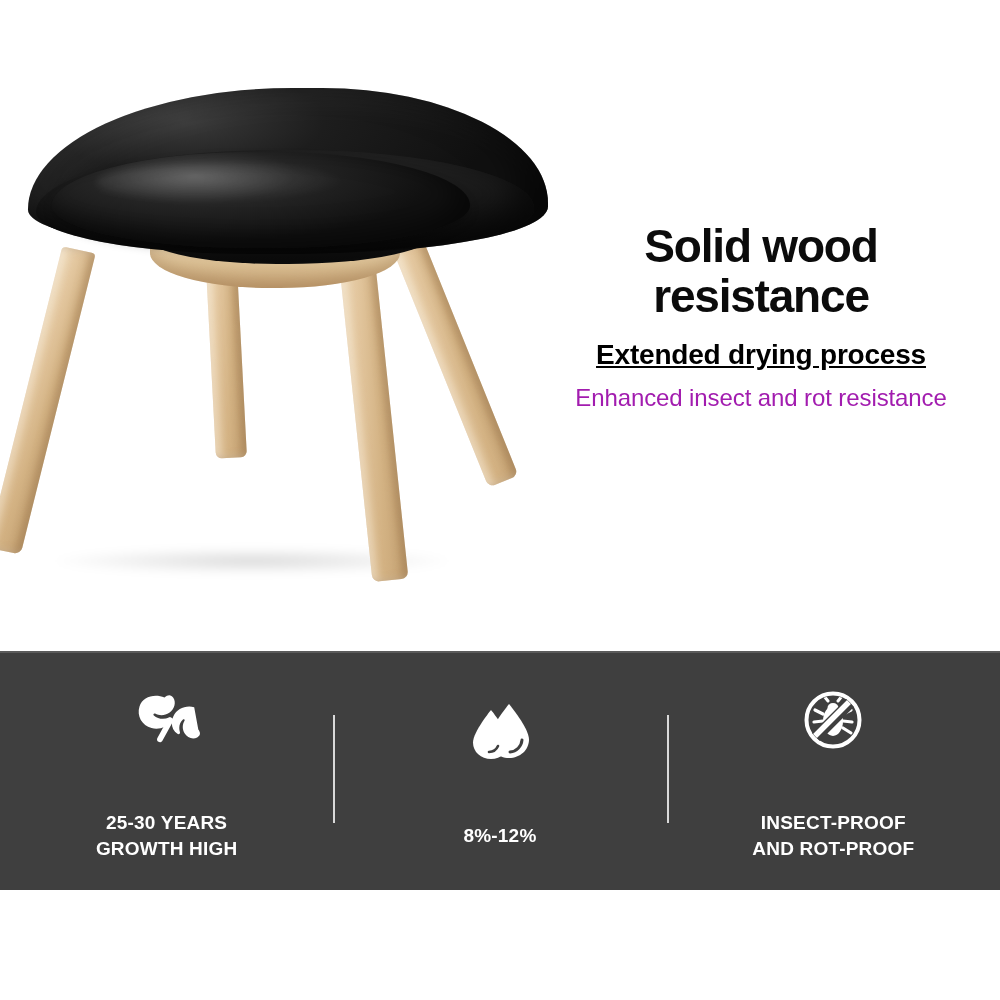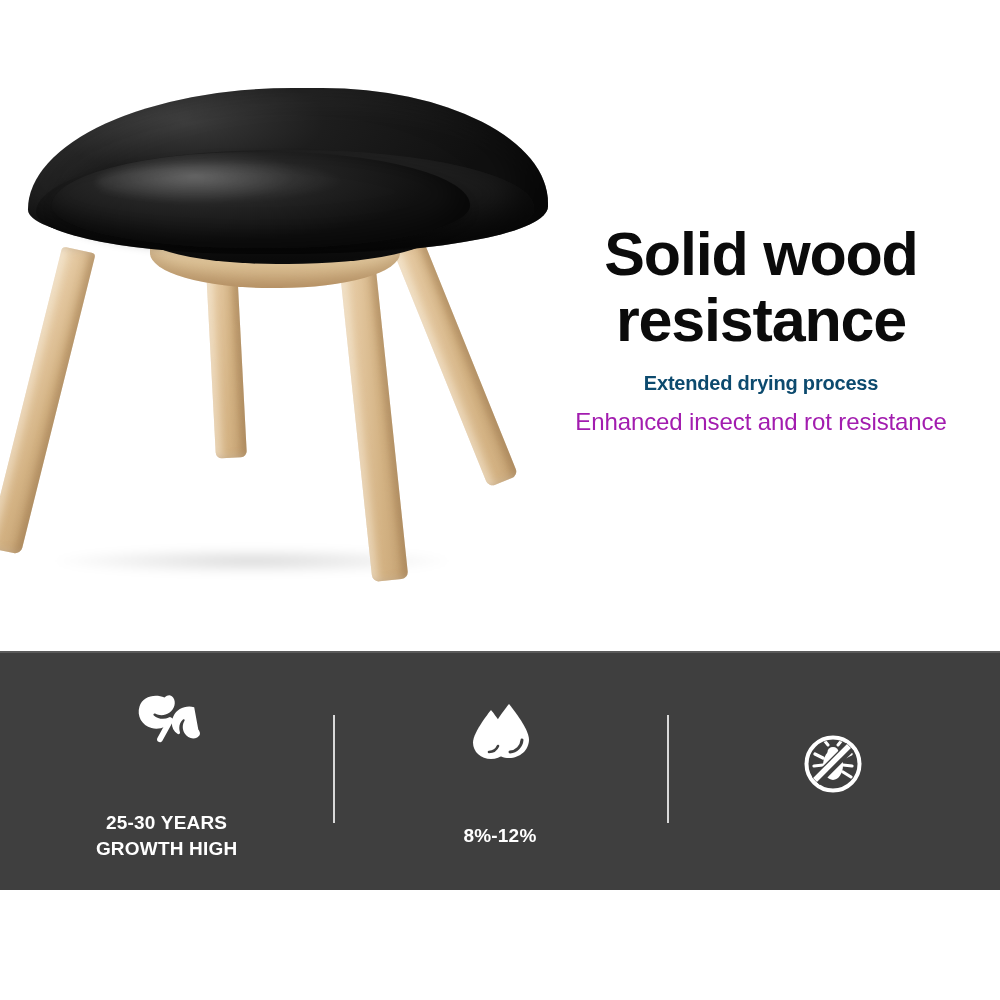--- a/index.html
+++ b/index.html
@@ -169,32 +169,33 @@
     position: absolute;
     left: 0;
     right: 38px;
     top: 222px;
     text-align: center;
   }
   .headline {
     color: #0b0b0b;
     font-family: "Liberation Sans", sans-serif;
     font-weight: bold;
-    font-size: 61px;
+    font-size: 46px;
     line-height: 1.08;
     letter-spacing: -1.2px;
     margin: 0;
   }
   .headline-line2 { display: block; }
   .subhead {
     margin: 18px 0 0 0;
-    color: #0c4a6e;
-    font-size: 20px;
+    color: #000000;
+    font-size: 28px;
     font-weight: bold;
     letter-spacing: -0.2px;
+    text-decoration: underline;
   }
   .subhead-2 {
     margin: 13px 0 0 0;
     color: #a21caf;
     font-size: 24px;
     font-weight: normal;
     letter-spacing: -0.1px;
   }
 
   
@@ -348,18 +349,22 @@
             <ellipse cx="32" cy="20" rx="5.5" ry="5"></ellipse>
             <path d="M27 13 l-4 -5" stroke="#ffffff" stroke-width="3" stroke-linecap="round" fill="none"></path>
             <path d="M37 13 l4 -5" stroke="#ffffff" stroke-width="3" stroke-linecap="round" fill="none"></path>
             <path d="M22 26 l-8 -4 M22 33 l-9 1 M22 40 l-8 5" stroke="#ffffff" stroke-width="3.2" stroke-linecap="round" fill="none"></path>
             <path d="M42 26 l8 -4 M42 33 l9 1 M42 40 l8 5" stroke="#ffffff" stroke-width="3.2" stroke-linecap="round" fill="none"></path>
           </g>
           <line x1="15" y1="49" x2="49" y2="15" stroke="#3f3f3f" stroke-width="11" stroke-linecap="butt"></line>
           <line x1="14" y1="48" x2="48" y2="14" stroke="#ffffff" stroke-width="5.5" stroke-linecap="butt"></line>
         </svg>
       </div>
+      <div class="feature-text">
+        <span class="l1">INSECT-PROOF</span>
+        <span class="l2">AND ROT-PROOF</span>
+      </div>
     </div>
   </div>
 
   <div class="bottom-strip"></div>
 
 </div>
 
 </body></html>

